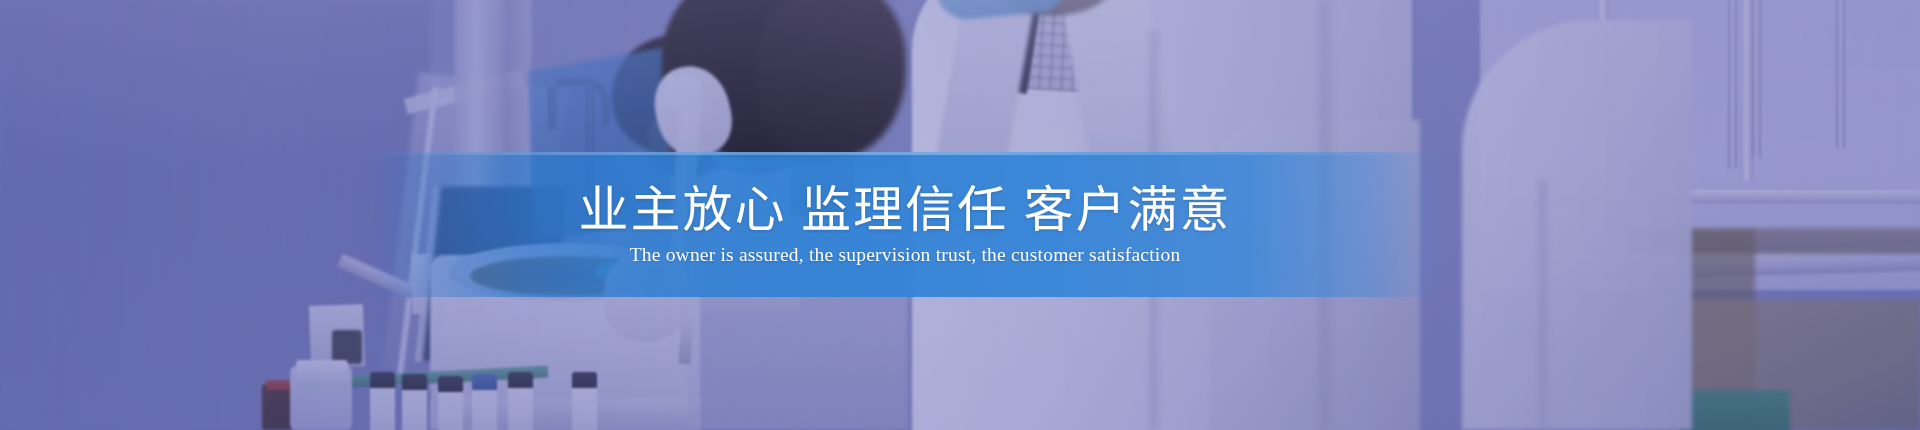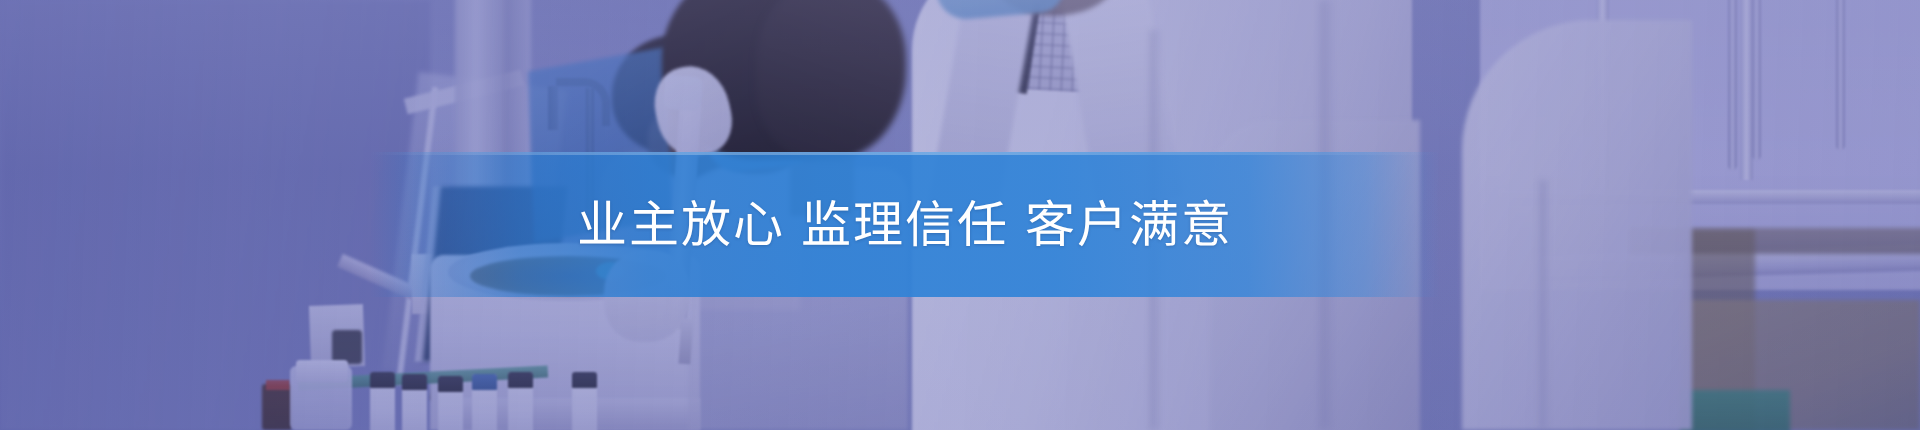--- a/index.html
+++ b/index.html
@@ -658,20 +658,21 @@
     position: absolute;
     left: 370px;
     top: 152px;
     width: 1070px;
     height: 145px;
     display: flex;
     flex-direction: column;
     align-items: center;
     justify-content: center;
     gap: 6px;
+    font-family: Liberation Serif, serif;
   }
   .headline {
     color: #ffffff;
     font-size: 50px;
     line-height: 1.08;
     letter-spacing: 2px;
     white-space: nowrap;
     text-shadow: 0 1px 3px rgba(20,50,100,.28);
     font-weight: 400;
   }
@@ -778,15 +779,16 @@
 
     <div class="tint"></div>
     <div class="tint2"></div>
   </div>
 
   <div class="band"></div>
   <div class="band-hi"></div>
 
   <div class="band-text">
     <div class="headline">业主放心 监理信任  客户满意</div>
+    <div class="subline">The owner is assured, the supervision trust, the customer satisfaction</div>
   </div>
 
 </div>
 
 </body></html>

